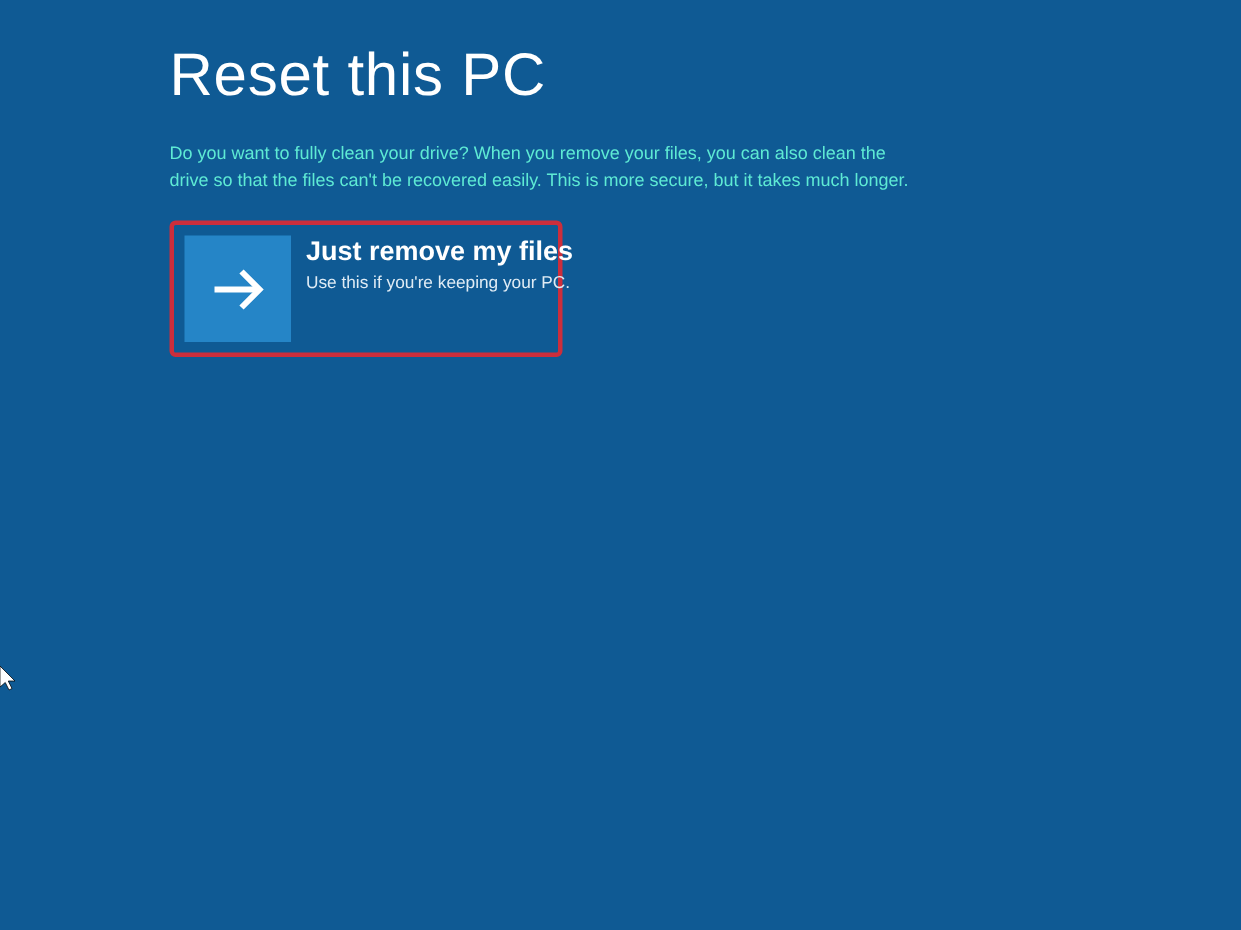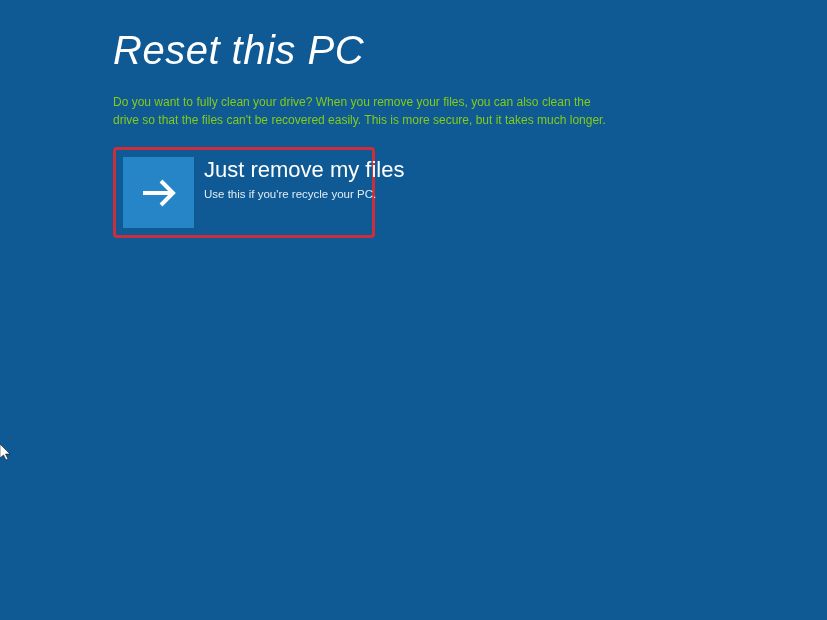--- a/index.html
+++ b/index.html
@@ -18,29 +18,28 @@
     }
     .content {
       padding-top: 28px;
       padding-left: 113px;
     }
     .page-title {
       font-size: 40px;
       font-weight: 300;
       letter-spacing: 0.5px;
       margin-bottom: 20px;
-      font-style: italic;
     }
     .description {
       font-size: 12px;
       line-height: 1.5;
       max-width: 500px;
       font-weight: 400;
       margin-bottom: 18px;
-      color: #84cc16;
+      color: #5eead4;
     }
     .option {
       display: flex;
       align-items: flex-start;
       width: 256px;
       padding: 7px;
       margin-bottom: 5px;
       cursor: pointer;
       border: 3px solid transparent;
       border-radius: 4px;
@@ -56,22 +55,22 @@
       display: flex;
       align-items: center;
       justify-content: center;
       flex-shrink: 0;
     }
     .option-text {
       padding-left: 10px;
       padding-top: 0px;
     }
     .option-title {
-      font-size: 22px;
-      font-weight: 400;
+      font-size: 18px;
+      font-weight: 700;
       margin-bottom: 3px;
       white-space: nowrap;
     }
     .option-desc {
       font-size: 11.5px;
       line-height: 1.4;
       color: #e0ecf5;
       max-width: 200px;
     }
     .option2 {
@@ -100,21 +99,21 @@
     <div class="icon-box">
       <svg width="40" height="40" viewBox="0 0 40 40">
         <g stroke="#ffffff" stroke-width="4" fill="none" stroke-linecap="butt">
           <line x1="4" y1="20" x2="34" y2="20"></line>
           <polyline points="22,8 34,20 22,32" stroke-linejoin="miter"></polyline>
         </g>
       </svg>
     </div>
     <div class="option-text">
       <div class="option-title">Just remove my files</div>
-      <div class="option-desc">Use this if you're recycle your PC.</div>
+      <div class="option-desc">Use this if you're keeping your PC.</div>
     </div>
   </div>
 
 </div>
 
 <div class="cursor">
   <svg width="14" height="18" viewBox="0 0 14 18">
     <path d="M0,0 L0,14 L3.5,11 L6,16 L8,15 L5.5,10 L10,10 Z" fill="#ffffff" stroke="#000000" stroke-width="0.5"></path>
   </svg>
 </div>

